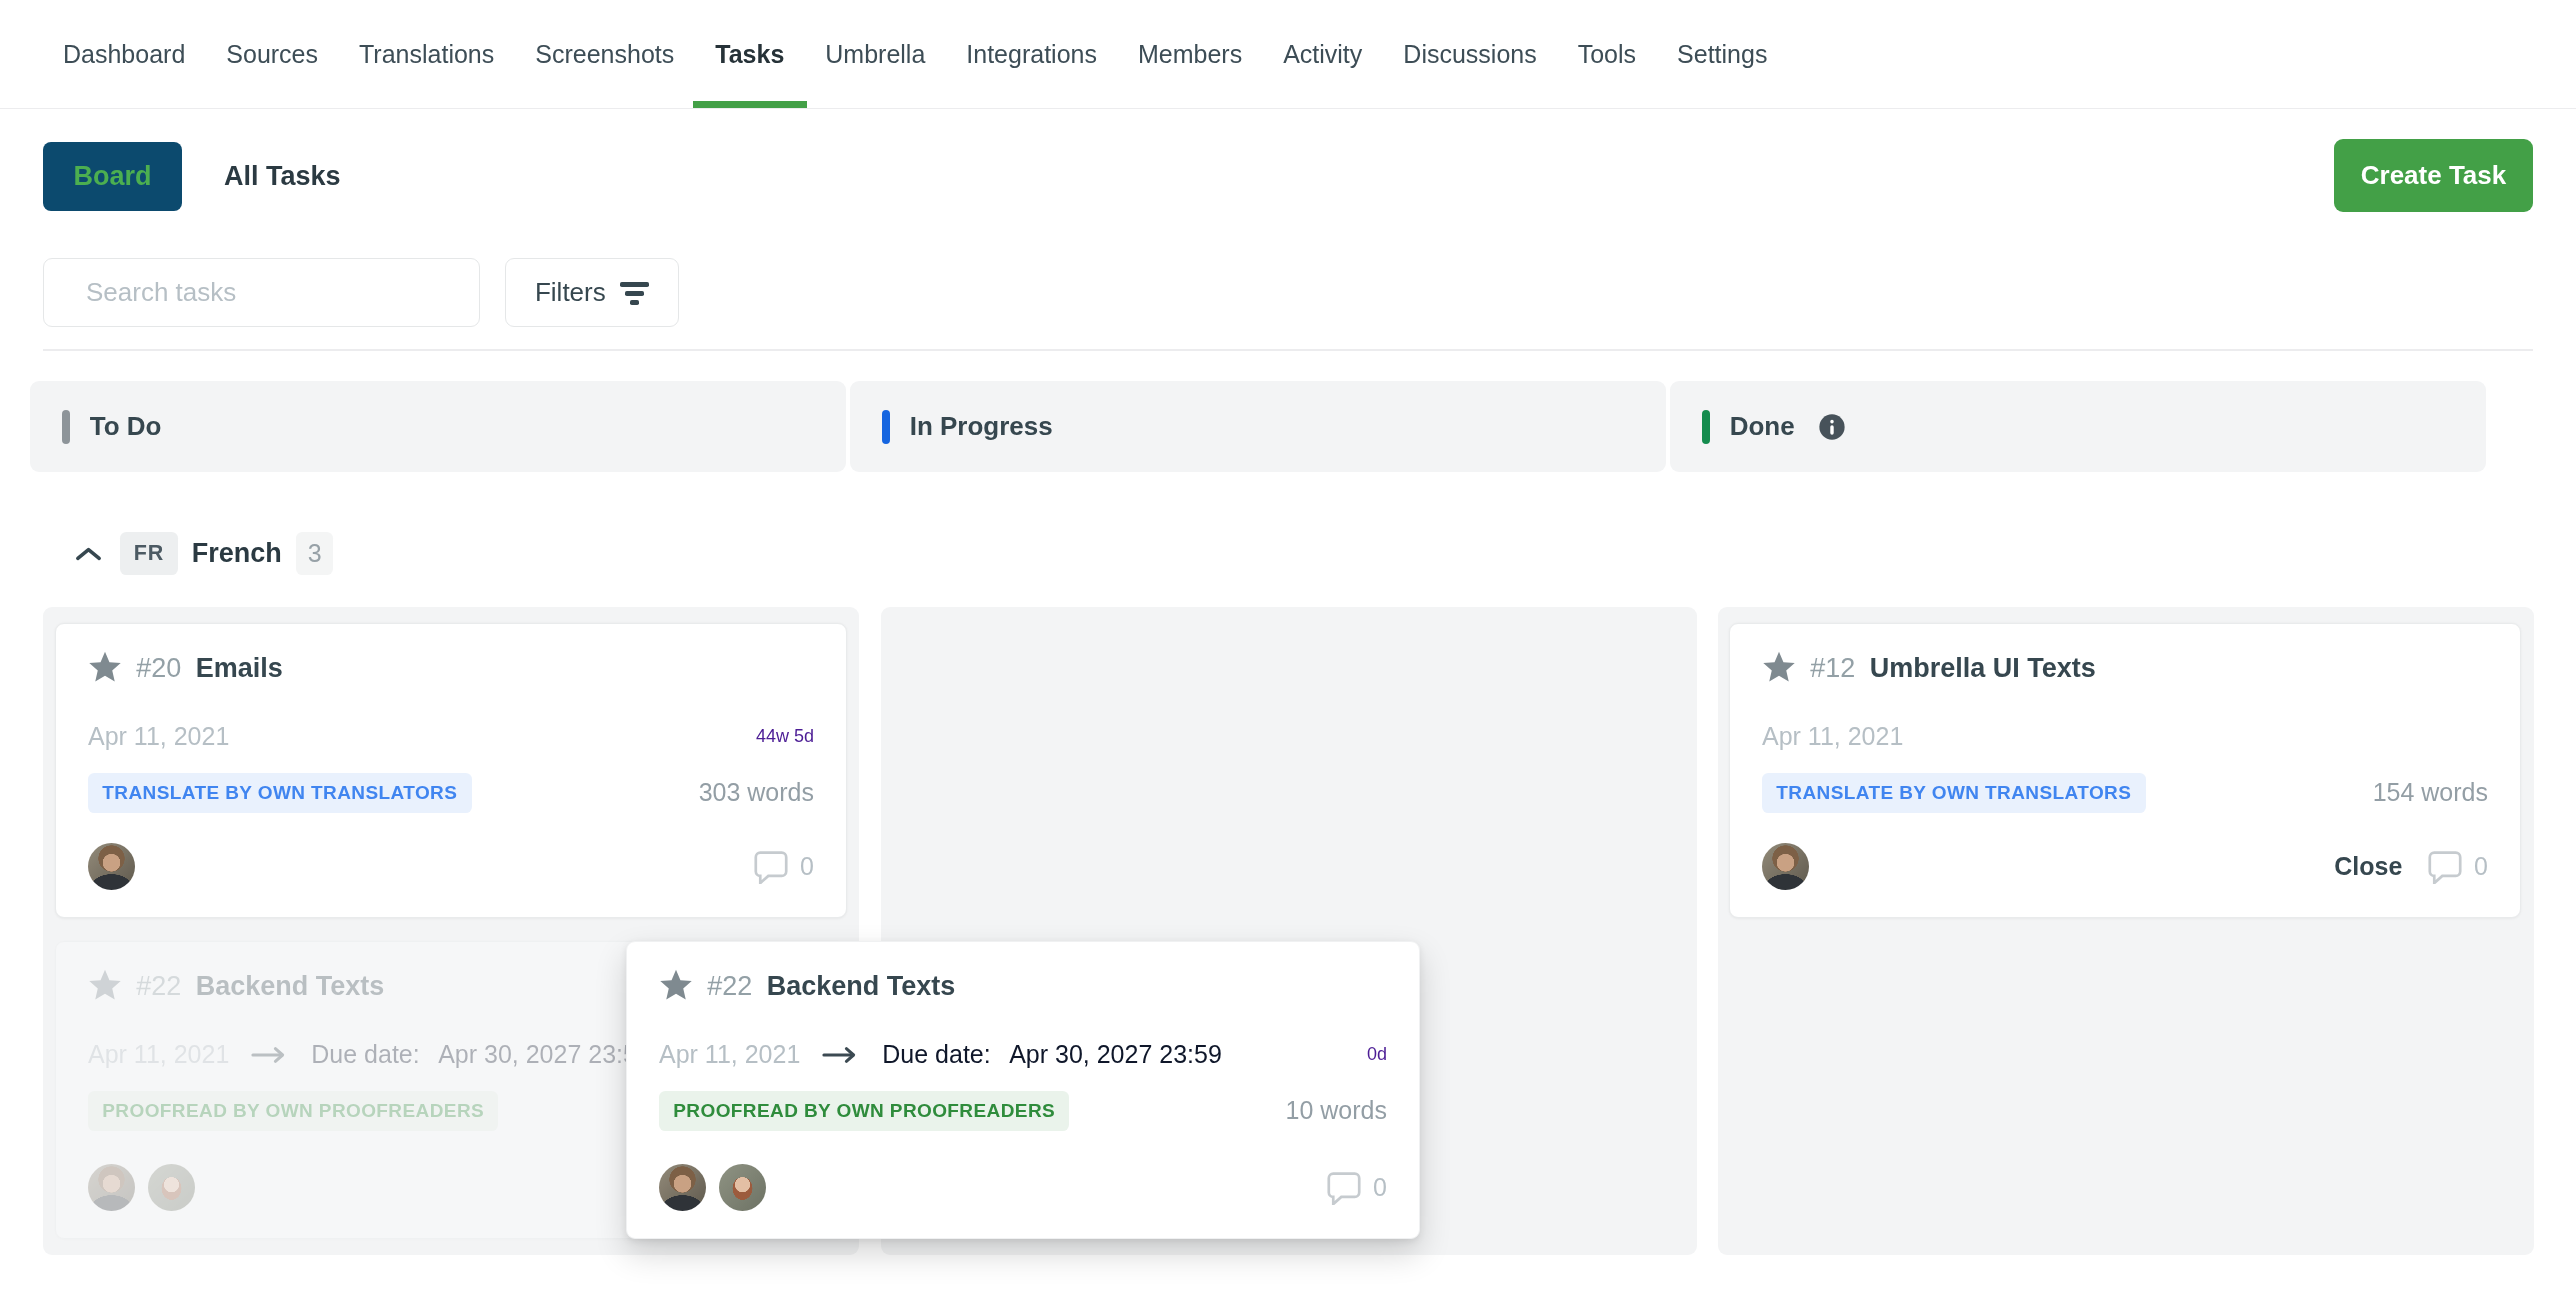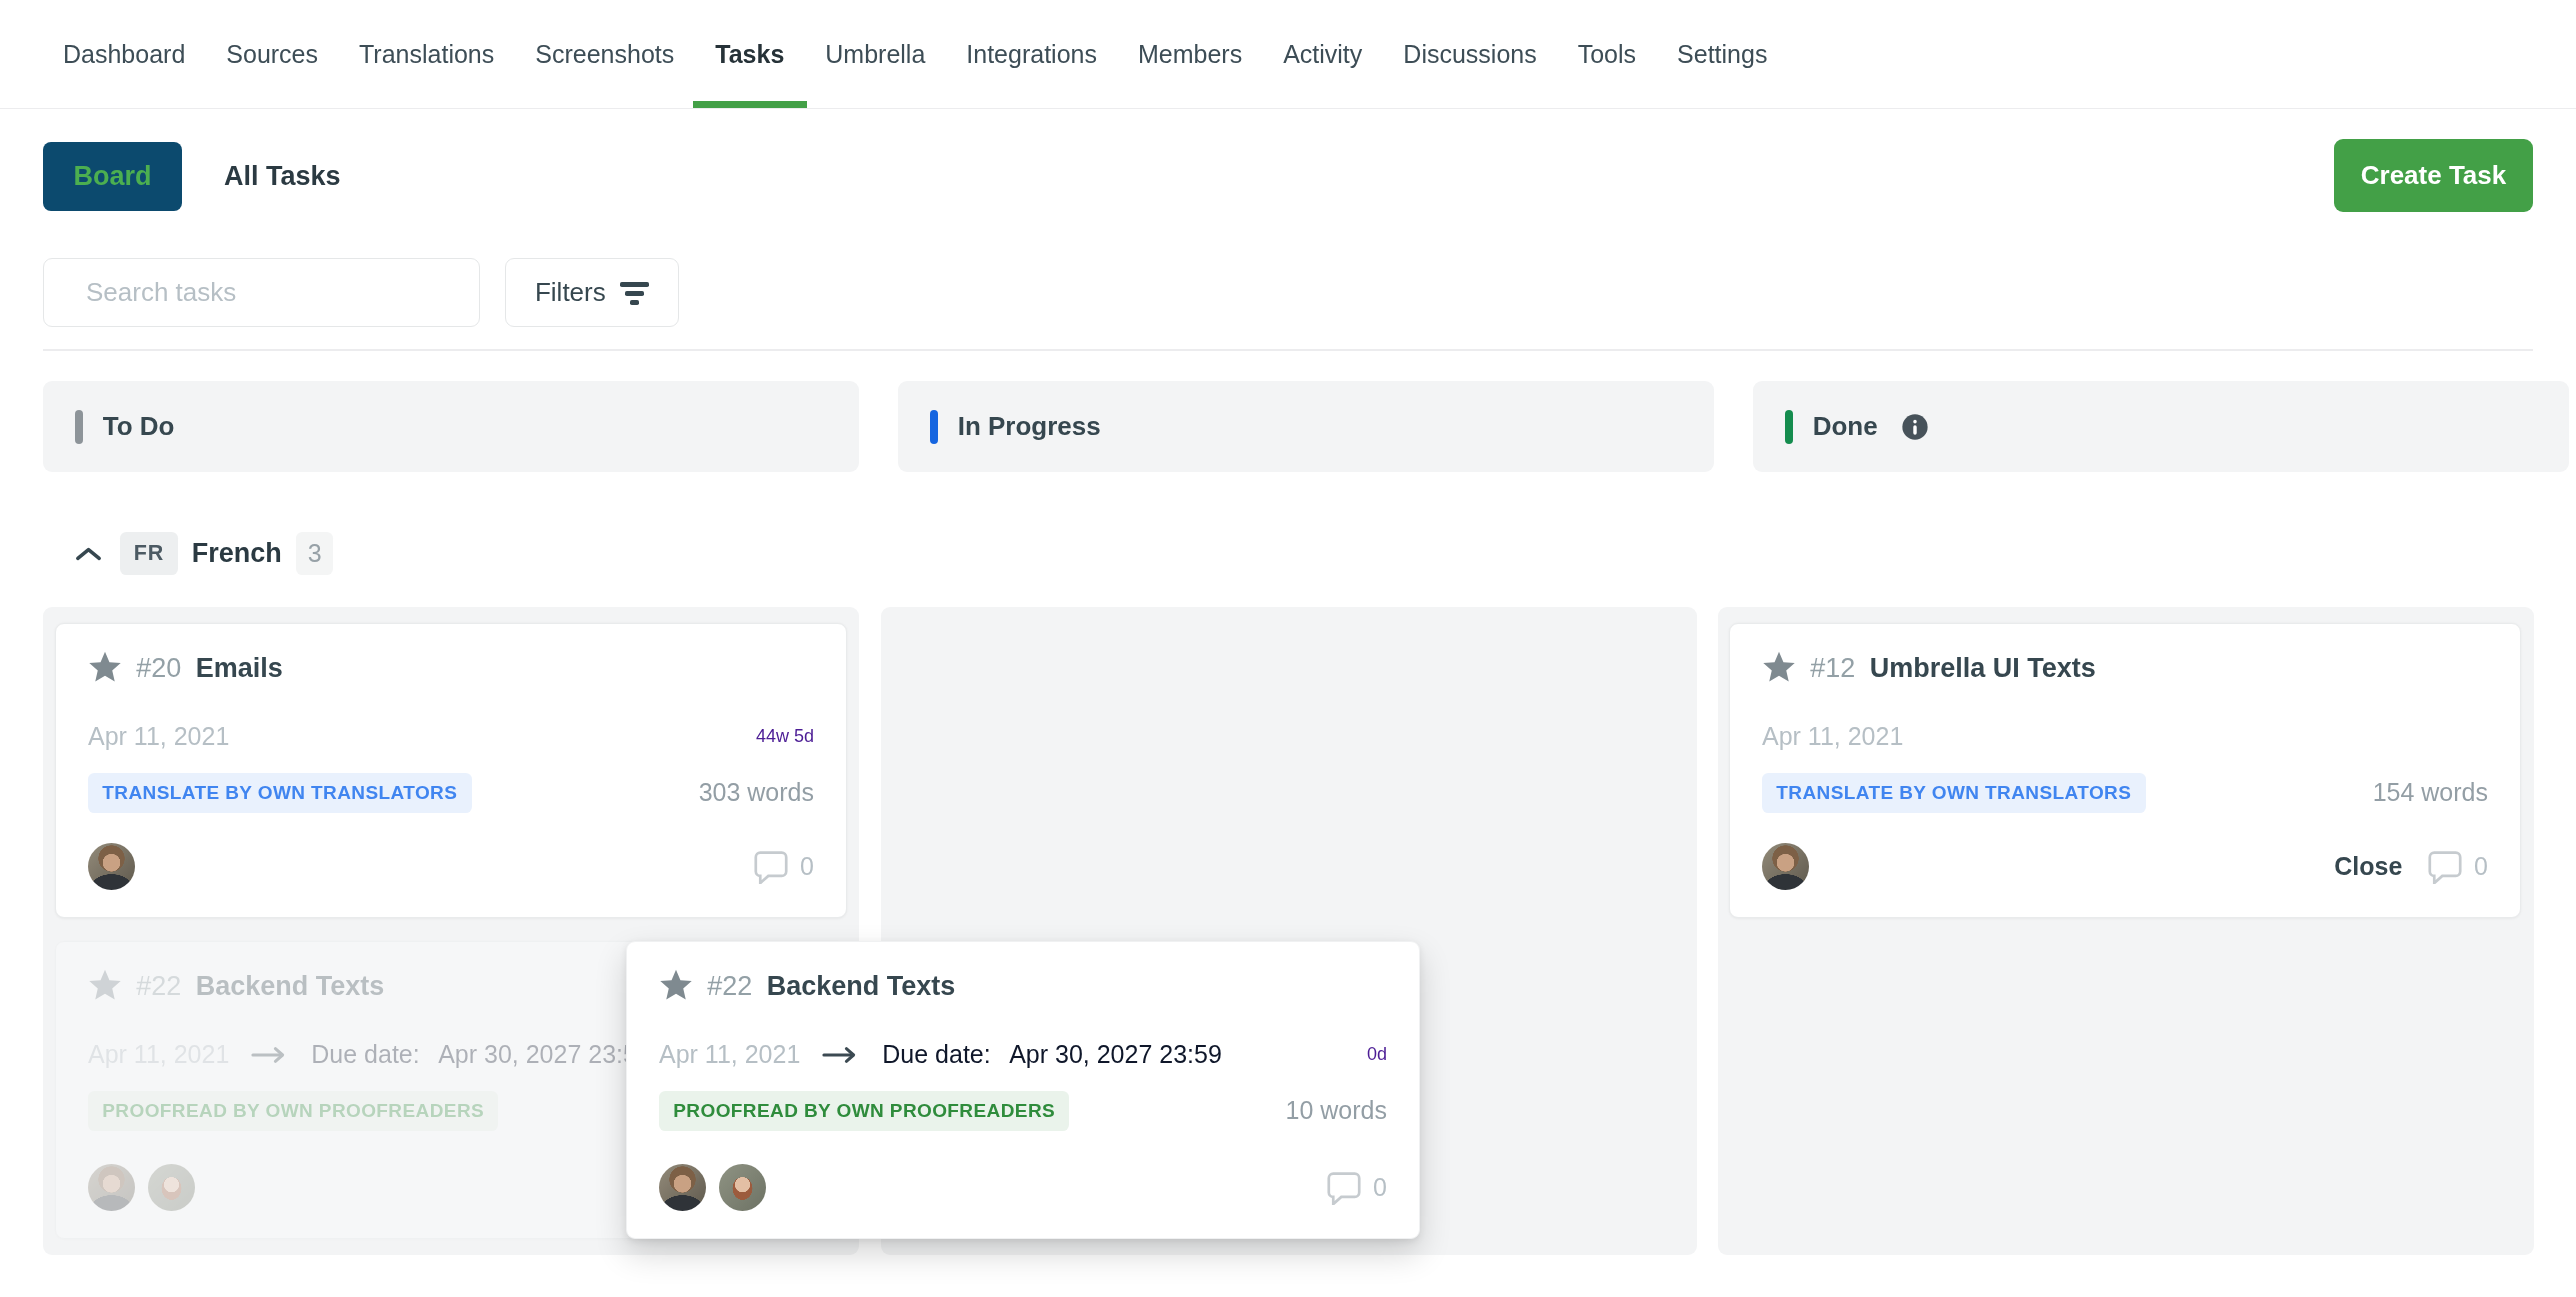--- a/index.html
+++ b/index.html
@@ -55,22 +55,22 @@
     font-size:26px; color:#36474f; cursor:pointer; font-family:inherit;
   }
   .filter-icon { display:flex; flex-direction:column; align-items:center; gap:4.5px; margin-top:1.8px; }
   .filter-icon i { display:block; height:4.5px; background:#36474f; border-radius:1.8px; }
   .filter-icon i:nth-child(1){ width:29px; }
   .filter-icon i:nth-child(2){ width:19px; }
   .filter-icon i:nth-child(3){ width:9px; }
   .divider { position:absolute; top:349px; left:43px; right:43px; height:1.8px; background:#ececee; }
   
   .col-headers {
-    position:absolute; top:381px; left:43px;
-    display:grid; grid-template-columns:repeat(3,816px); gap:39px;
+    position:absolute; top:381px; left:30px;
+    display:grid; grid-template-columns:repeat(3,816px); gap:4px;
   }
   .col-header {
     height:91px; background:#f3f4f5; border-radius:9px;
     display:flex; align-items:center; padding-left:32px; gap:19.7px;
   }
   .col-bar { width:8px; height:34px; border-radius:4.5px; }
   .col-label { font-size:26px; font-weight:700; color:#36474f; }
   .info-icon { margin-left:3.6px; display:flex; cursor:pointer; }
   
   .group-row {

